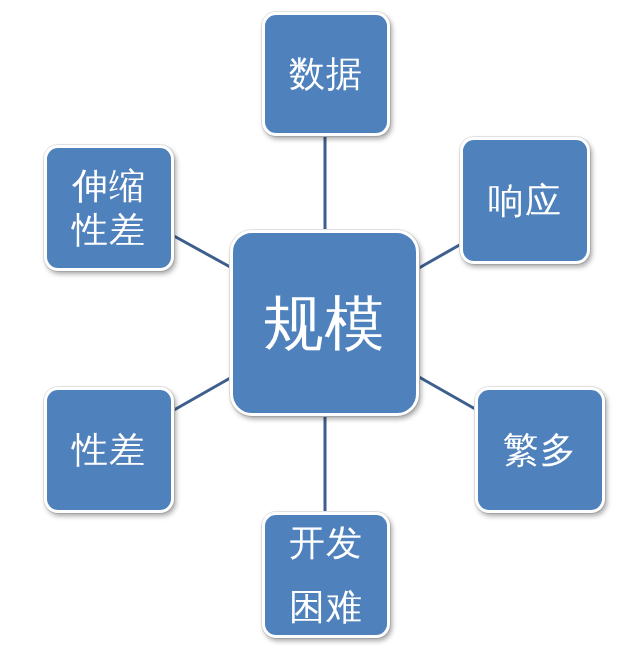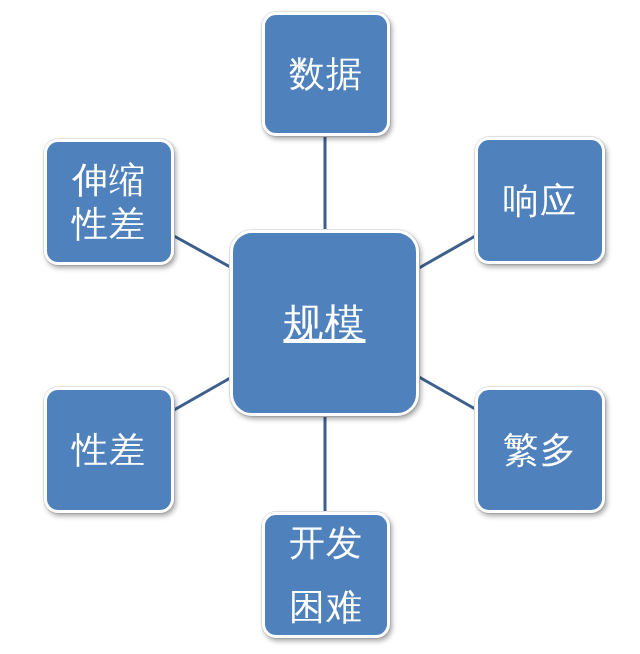--- a/index.html
+++ b/index.html
@@ -11,21 +11,21 @@
     background:#4f81bd;
     border:3px solid #ffffff;
     border-radius:14px;
     box-shadow: 2px 3px 5px rgba(0,0,0,0.35), 0 0 0 1px #e8e8e8;
     color:#ffffff;
     display:flex; flex-direction:column; align-items:center; justify-content:center;
     text-align:center;
   }
   .node .line { display:block; font-size:36px; line-height:44px; letter-spacing:1px;text-align:center; }
   .node.center { border-radius:22px; }
-  .node.center .line { font-size:40px; line-height:70px;text-decoration:underline; }
+  .node.center .line { font-size:60px; line-height:70px; }
 </style>
 </head>
 <body>
 
 <svg class="connectors" viewBox="0 0 640 654">
   <g stroke="#3d5f8d" stroke-width="3" stroke-linecap="round">
     <line x1="325" y1="137" x2="325" y2="230"></line>
     <line x1="325" y1="414" x2="325" y2="512"></line>
     <line x1="174" y1="236" x2="232" y2="268"></line>
     <line x1="419" y1="268" x2="477" y2="235"></line>
@@ -35,33 +35,33 @@
 </svg>
 
 <div class="node center" style="left:230px; top:230px; width:189px; height:186px;">
   <span class="line">规模</span>
 </div>
 
 <div class="node" style="left:262px; top:12px; width:128px; height:124px;">
   <span class="line">数据</span>
 </div>
 
-<div class="node" style="left:475px; top:137px; width:130px; height:127px;">
+<div class="node" style="left:460px; top:137px; width:130px; height:127px;">
   <span class="line">响应</span>
 </div>
 
 <div class="node" style="left:475px; top:387px; width:130px; height:126px;">
   <span class="line">繁多</span>
 </div>
 
 <div class="node" style="left:262px; top:512px; width:128px; height:126px;gap:20px;">
   <span class="line">开发</span>
   <span class="line">困难</span>
 </div>
 
 <div class="node" style="left:44px; top:387px; width:130px; height:126px;">
   <span class="line">性差</span>
 </div>
 
-<div class="node" style="left:44px; top:139px; width:130px; height:126px;">
+<div class="node" style="left:44px; top:145px; width:130px; height:126px;">
   <span class="line">伸缩</span>
   <span class="line">性差</span>
 </div>
 
 </body></html>

